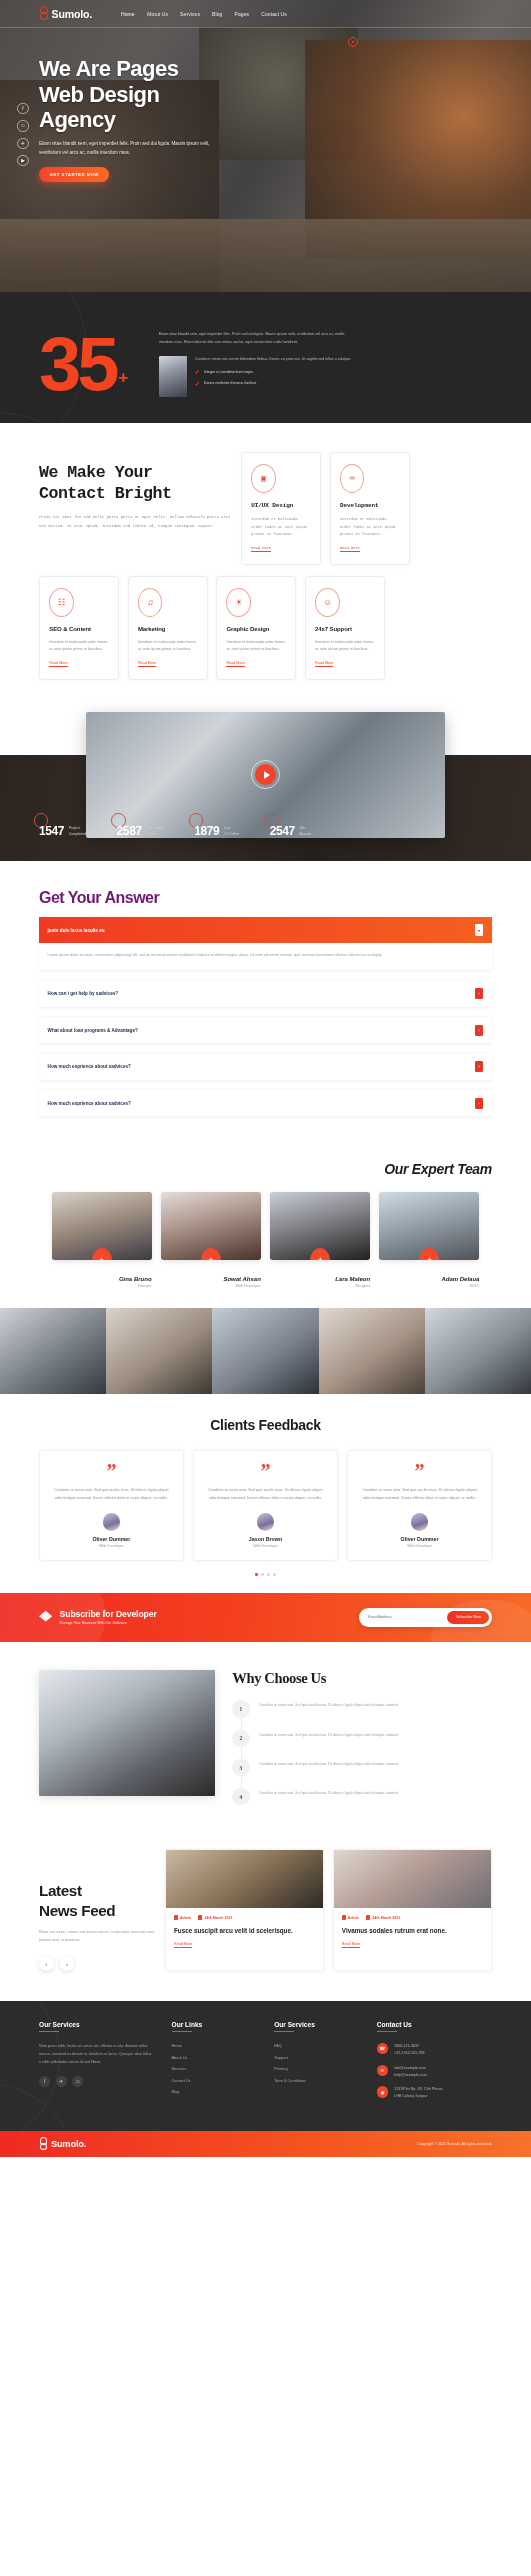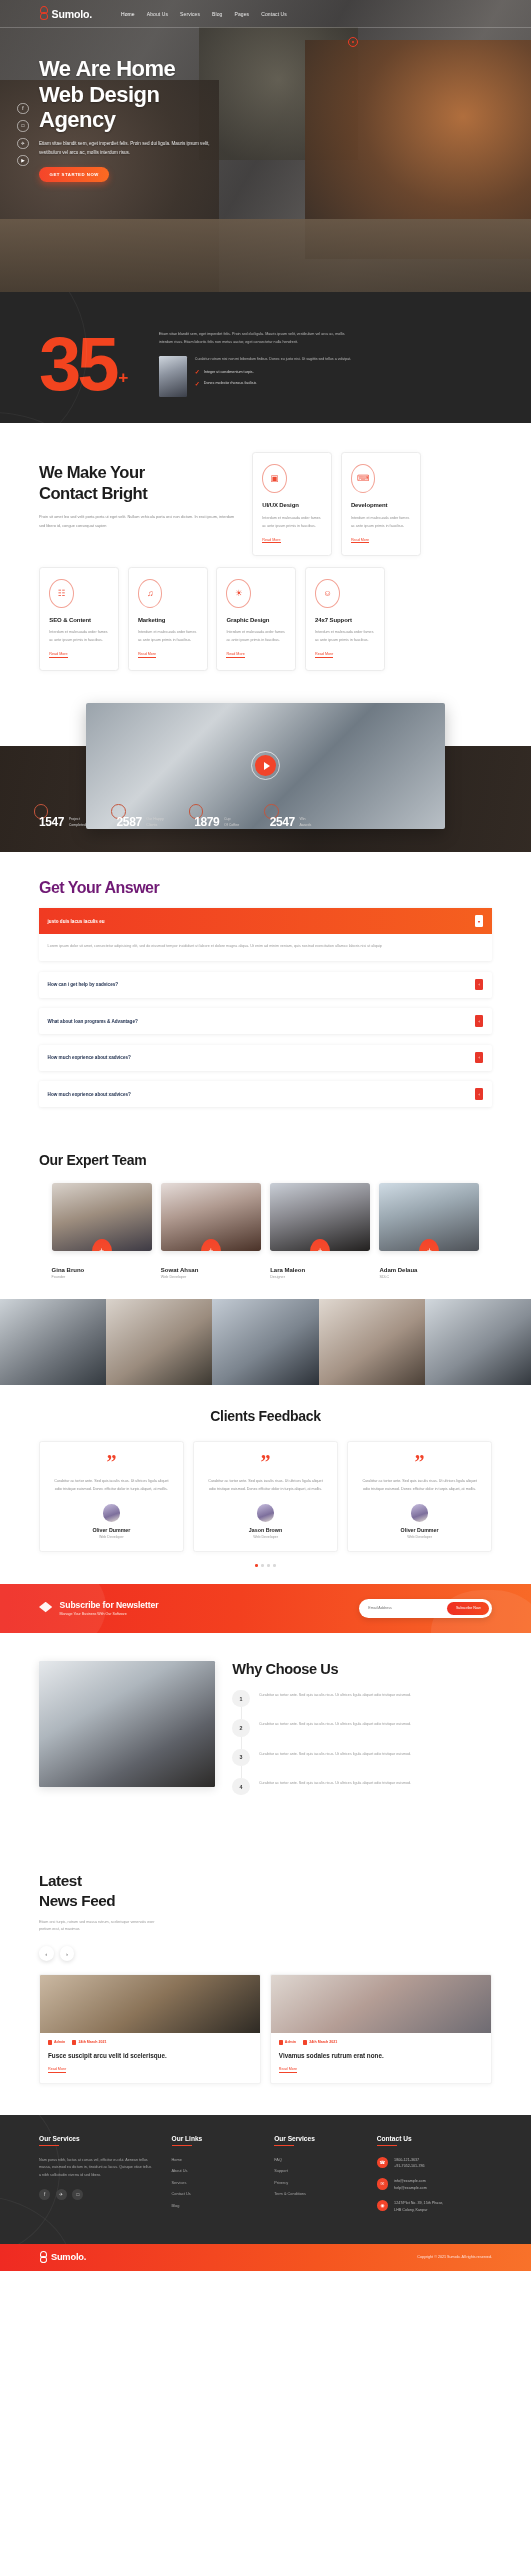--- a/index.html
+++ b/index.html
@@ -81,21 +81,21 @@
   .stat-media { display:flex; gap:8px; margin-top:9.3px; }
   .stat-img { width:28px;height:41px;border-radius:1.3px;flex:none;
     background:linear-gradient(160deg,#cfd6de 0%,#8d94a0 40%,#3b3f49 100%);}
   .stat-media p { color:#b9b9b9; font-size:3.6px; line-height:2; }
   .check-list { margin-top:5.3px; }
   .check-list div { display:flex; align-items:center; gap:4px; margin-top:4.6px; color:#d8d8d8; font-size:3.7px;}
   .check-list .ck { color:#f2441f; font-size:6px; font-weight:bold; }
 
   
   .services { padding:29px 39px 26.6px; background:#fff; }
-  .svc-top { display:flex; gap:14px; }
+  .svc-top { display:flex; gap:3px;font-family:Liberation Mono, monospace; }
   .svc-left { width:199px; padding-top:9.3px;}
   .svc-left h2 { font-size:16.6px; line-height:1.28; font-weight:bold; letter-spacing:-0.5px; color:#1d1d1d;}
   .svc-left p { margin-top:9.3px; color:#8a8a8a; font-size:3.9px; line-height:2.2; }
   .svc-grid-top { display:flex; gap:8.6px; }
   .card {
     width:80px; background:#fff; border:0.7px solid #ececec; border-radius:3.3px;
     padding:10.6px 9.3px 12px; box-shadow:0 0.7px 4px rgba(0,0,0,.035);
   }
   .card-ico {
     width:24.6px;height:29px;border:0.7px solid #f3a396;border-radius:50%;
@@ -150,21 +150,21 @@
   .faq { margin-top:10.6px; border-radius:2px; box-shadow:0 0.7px 3.3px rgba(0,0,0,.07); background:#fff; }
   .faq.open .faq-q { background:linear-gradient(90deg,#f03a22,#f5601f); color:#fff; }
   .faq-q { display:flex; align-items:center; justify-content:space-between;
     padding:7.3px 8.6px; font-size:4.6px; font-weight:bold; color:#1b2b4b; cursor:pointer; }
   .faq-q .chev { width:8.6px;height:11.3px;border-radius:1.3px;display:flex;align-items:center;justify-content:center;
     background:#e8372a; color:#fff; font-size:4px;}
   .faq.open .faq-q .chev { background:#fff; color:#f03a22; }
   .faq-a { padding:8.6px 8.6px 10.6px; color:#9a9a9a; font-size:3.7px; line-height:2.15; }
 
   
-  .team { padding:14.6px 39px 20px; background:#fff; text-align:left; }
+  .team { padding:14.6px 39px 20px; background:#fff; text-align:right;font-style:italic; }
   .team h2 { font-size:14px; font-weight:bold; letter-spacing:-0.3px; color:#1d1d1d;}
   .team-grid { display:flex; gap:9.3px; margin-top:14.6px; justify-content:center;}
   .member { width:100px; }
   .member-photo { width:100px; height:68px; border-radius:2.7px; position:relative; overflow:hidden;
     box-shadow:0 1.3px 5.3px rgba(0,0,0,.1); }
   .mp1{background:linear-gradient(165deg,#d9d2cb 0%,#9d8d7e 45%,#3d3a44 100%);}
   .mp2{background:linear-gradient(165deg,#e5dcd9 0%,#b09a90 40%,#4a3228 100%);}
   .mp3{background:linear-gradient(165deg,#c9ced6 0%,#8a8a90 40%,#22201f 100%);}
   .mp4{background:linear-gradient(165deg,#cfdbe4 0%,#9aa7b0 40%,#4e5258 100%);}
   .plus-btn { position:absolute; left:50%; bottom:-10.6px; transform:translateX(-50%);
@@ -214,35 +214,35 @@
   .news p { color:#ffe4dc; font-size:3.6px; margin-top:2px;}
   .sub-form { margin-left:auto; z-index:3; background:#fff; border-radius:13.3px; padding:2.7px 2.7px 2.7px 9.3px;
     display:flex; align-items:center; width:133px; box-shadow:0 2px 6.6px rgba(0,0,0,.13);}
   .sub-form input { border:none; outline:none; flex:1; font-size:3.7px; color:#a5a5a5;
     font-family:"Liberation Sans", sans-serif; }
   .sub-form button { border:none; background:linear-gradient(90deg,#ef2f22,#f4481f); color:#fff;
     font-size:3.7px; border-radius:10.6px; padding:4.6px 8.6px; cursor:pointer;
     font-family:"Liberation Sans", sans-serif;}
 
   
-  .why { background:#fff; padding:28px 39px 25px; display:flex; gap:17.3px; }
+  .why { background:#fff; padding:28px 39px 25px; display:flex; gap:17.3px;font-family:Liberation Serif, serif; }
   .why-img { width:176px; height:126px; border-radius:1.3px;
     background:linear-gradient(150deg,#e6e9ec 0%,#aeb6bd 35%,#5e6168 70%,#2c2a28 100%);
     box-shadow:0 2px 9.3px rgba(0,0,0,.12);}
   .why-right { flex:1; }
   .why-right h2 { font-size:14.6px; font-weight:bold; letter-spacing:-0.4px; color:#1d1d1d;}
   .why-list { margin-top:13.3px; position:relative;}
   .why-item { display:flex; gap:9.3px; margin-bottom:12px; position:relative; }
   .why-num { width:17.3px;height:17.3px;border-radius:50%;background:#f1f1f1;flex:none;
     display:flex;align-items:center;justify-content:center;font-size:5.3px;font-weight:bold;color:#3a3a3a;}
   .why-item:not(:last-child) .why-num:after{content:"";position:absolute;left:8.6px;top:17.3px;width:0.7px;height:14.6px;background:#ececec;}
   .why-item p { color:#9a9a9a; font-size:3.7px; line-height:2.15; padding-top:2px;}
 
   
-  .feed { background:#fff; padding:6.6px 39px 30.5px; display:flex; gap:13px;flex-direction:column; }
+  .feed { background:#fff; padding:6.6px 39px 30.5px; display:flex; gap:0; }
   .feed-left { width:126px; padding-top:32px;}
   .feed-left h2 { font-size:15.3px; line-height:1.3; font-weight:bold; letter-spacing:-0.4px; color:#1d1d1d;}
   .feed-left p { margin-top:8px; color:#9a9a9a; font-size:3.7px; line-height:2.1;}
   .arrows { display:flex; gap:6px; margin-top:12px;}
   .arrows span { width:14.6px;height:14.6px;border-radius:50%;background:#fff;
     box-shadow:0 1.3px 4.6px rgba(0,0,0,.13); display:flex;align-items:center;justify-content:center;
     font-size:6px;color:#555; cursor:pointer;}
   .posts { display:flex; gap:8.6px; flex:1; }
   .post { flex:1; border:0.7px solid #f2f2f2; border-radius:2px; overflow:hidden; background:#fff;
     box-shadow:0 0.7px 4.6px rgba(0,0,0,.05);}
@@ -319,21 +319,21 @@
 
     <div class="social-rail">
       <span>f</span>
       <span>□</span>
       <span>✈</span>
       <span>▶</span>
     </div>
 
     <div class="hero-inner">
       <h1 class="hero-h1">
-        <span>We Are Home</span><br>
+        <span>We Are Pages</span><br>
         <span>Web Design</span><br>
         <span>Agency</span>
       </h1>
       <p class="hero-p">Etiam vitae blandit sem, eget imperdiet felis. Proin sed dui ligula. Mauris ipsum velit, vestibulum vel arcu ac, mollis interdum risus.</p>
       <button class="hero-btn">GET STARTED NOW</button>
     </div>
   </section>
 
   <section class="dark">
     <div class="swirl s1"></div>
@@ -559,21 +559,21 @@
       <i></i>
     </div>
   </section>
 
   <section class="news">
     <div class="blob1"></div>
     <div class="blob2"></div>
     <div class="news-left">
       <div class="env"></div>
       <div>
-        <h3>Subscribe for Newsletter</h3>
+        <h3>Subscribe for Developer</h3>
         <p>Manage Your Business With Our Software</p>
       </div>
     </div>
     <div class="sub-form">
       <input placeholder="Email Address" style="">
       <button>Subscribe Now</button>
     </div>
   </section>
 
   <section class="why">

